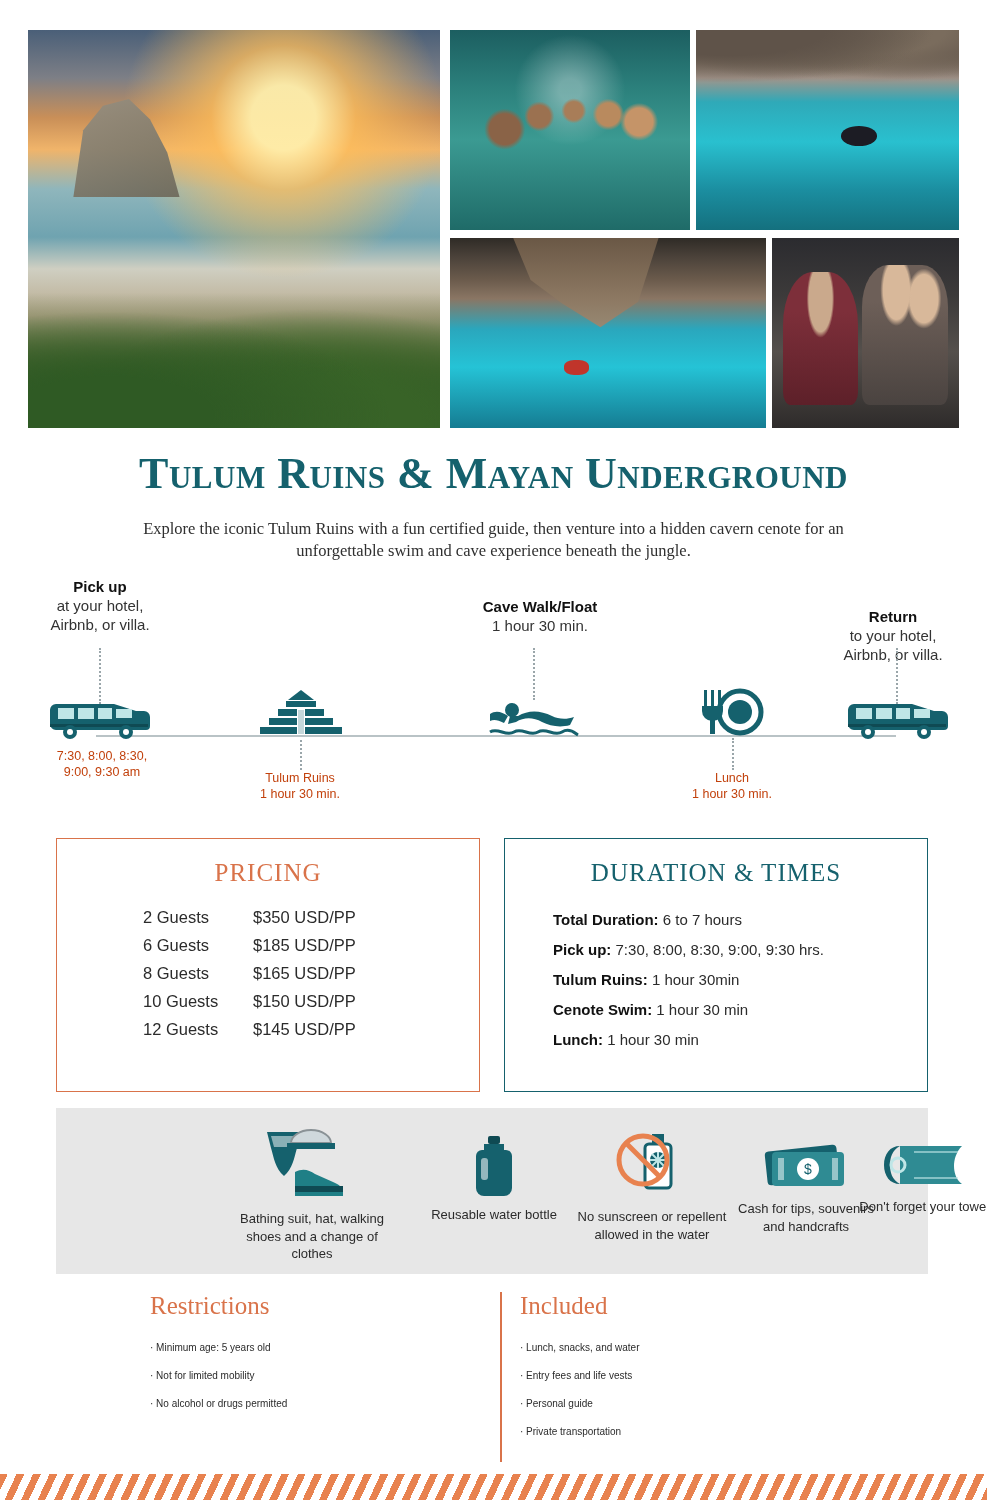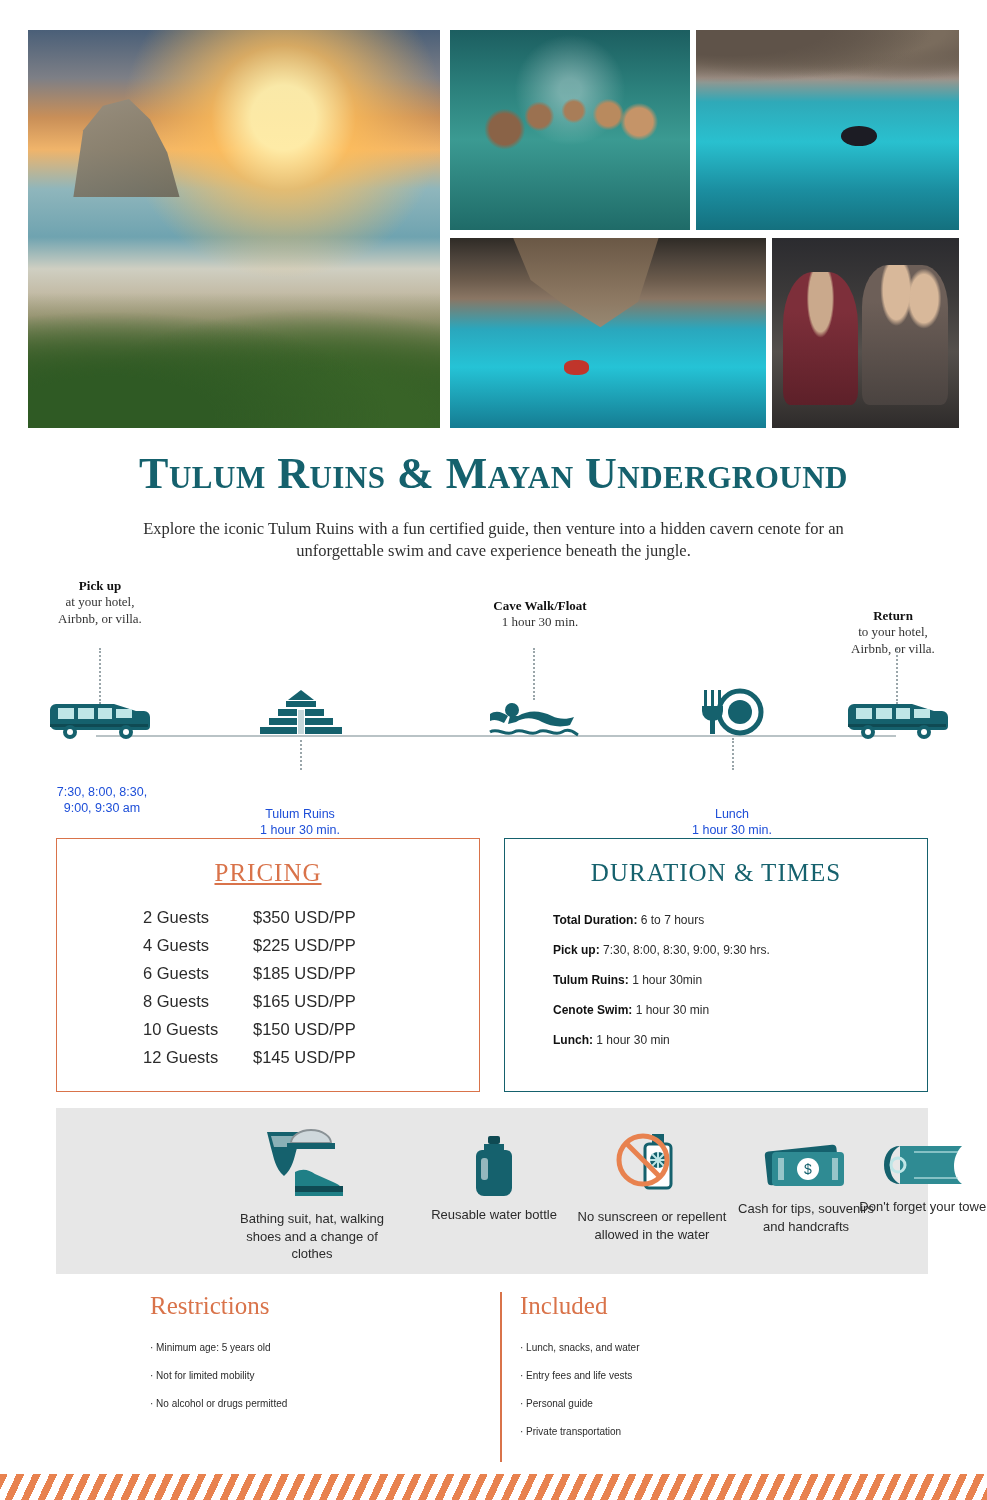--- a/index.html
+++ b/index.html
@@ -123,42 +123,42 @@
   .subtitle {
     position:absolute; left:120px; top:518px; width:747px; text-align:center;
     font-family:"Liberation Serif", serif;
     font-size:16.5px; color:#2f2f2f; line-height:1.35;
   }
 
   
   .timeline { position:absolute; left:0; top:570px; width:987px; height:250px; }
   .tl-line { position:absolute; left:96px; top:165px; width:800px; height:2px; background:#b9c3c6; }
   .tl-node { position:absolute; text-align:center; }
-  .tl-label-top { font-size:13px; color:#333; line-height:1.25;font-family:Liberation Serif, serif; }
+  .tl-label-top { font-size:15px; color:#333; line-height:1.25; }
   .tl-label-top b { color:#111; }
-  .tl-label-bot { font-size:12.5px; color:#1d4ed8; line-height:1.3;margin-top:36px; }
+  .tl-label-bot { font-size:12.5px; color:#c2410c; line-height:1.3; }
   .tl-dotted { position:absolute; border-left:2px dotted #9aa6aa; }
   .tl-icon svg { display:block; }
 
   
   .box { position:absolute; border:1.6px solid; background:#fff; }
   .box-pricing { left:56px; top:838px; width:424px; height:254px; border-color:#d9734a; }
   .box-duration { left:504px; top:838px; width:424px; height:254px; border-color:#15616d; }
   .box-h {
     text-align:center; font-family:"Liberation Serif", serif; font-size:25px;
     letter-spacing:1px; margin-top:20px;
   }
-  .h-orange { color:#d9734a;text-decoration:underline; }
+  .h-orange { color:#d9734a; }
   .h-teal { color:#15616d; }
   .price-rows { margin-top:16px; padding-left:86px; }
   .price-row { display:flex; font-size:16.5px; color:#2b2b2b; line-height:28px; }
   .price-g { width:110px; }
   .price-v { }
   .dur-rows { margin-top:18px; padding-left:48px; }
-  .dur-row { font-size:12px; color:#2b2b2b; line-height:30px; }
+  .dur-row { font-size:15px; color:#2b2b2b; line-height:30px; }
   .dur-row b { color:#111; }
 
   
   .bring { position:absolute; left:56px; top:1108px; width:872px; height:166px; background:#e7e7e7; }
   .bring-title {
     position:absolute; left:30px; top:48px; width:150px; text-align:center;
     font-family:"Liberation Serif", serif; font-size:25px; color:#1d1d1d; line-height:1.25;
   }
   .bring-item { position:absolute; text-align:center; top:18px; }
   .bring-cap { font-size:13px; color:#2b2b2b; line-height:1.35; margin-top:4px; }
@@ -312,24 +312,20 @@
   </div>
 
   <div class="box box-pricing">
     <div class="box-h h-orange">PRICING</div>
     <div class="price-rows">
       <div class="price-row">
         <div class="price-g">2 Guests</div>
         <div class="price-v">$350 USD/PP</div>
       </div>
       <div class="price-row">
-        <div class="price-g">4 Guests</div>
-        <div class="price-v">$225 USD/PP</div>
-      </div>
-      <div class="price-row">
         <div class="price-g">6 Guests</div>
         <div class="price-v">$185 USD/PP</div>
       </div>
       <div class="price-row">
         <div class="price-g">8 Guests</div>
         <div class="price-v">$165 USD/PP</div>
       </div>
       <div class="price-row">
         <div class="price-g">10 Guests</div>
         <div class="price-v">$150 USD/PP</div>

